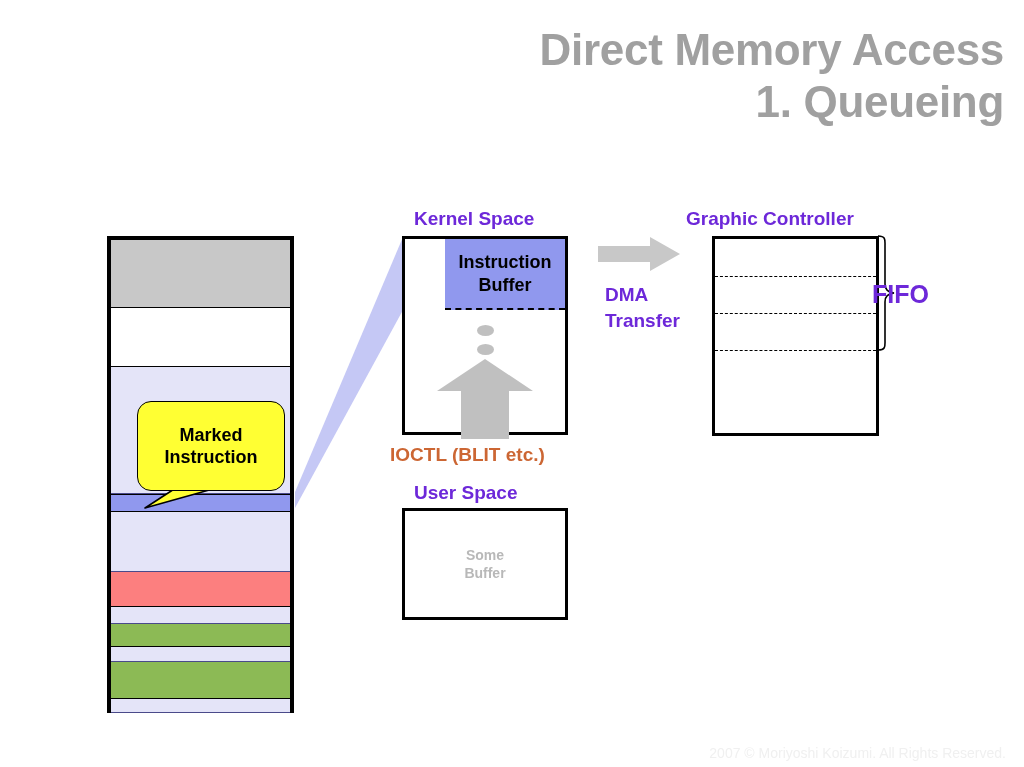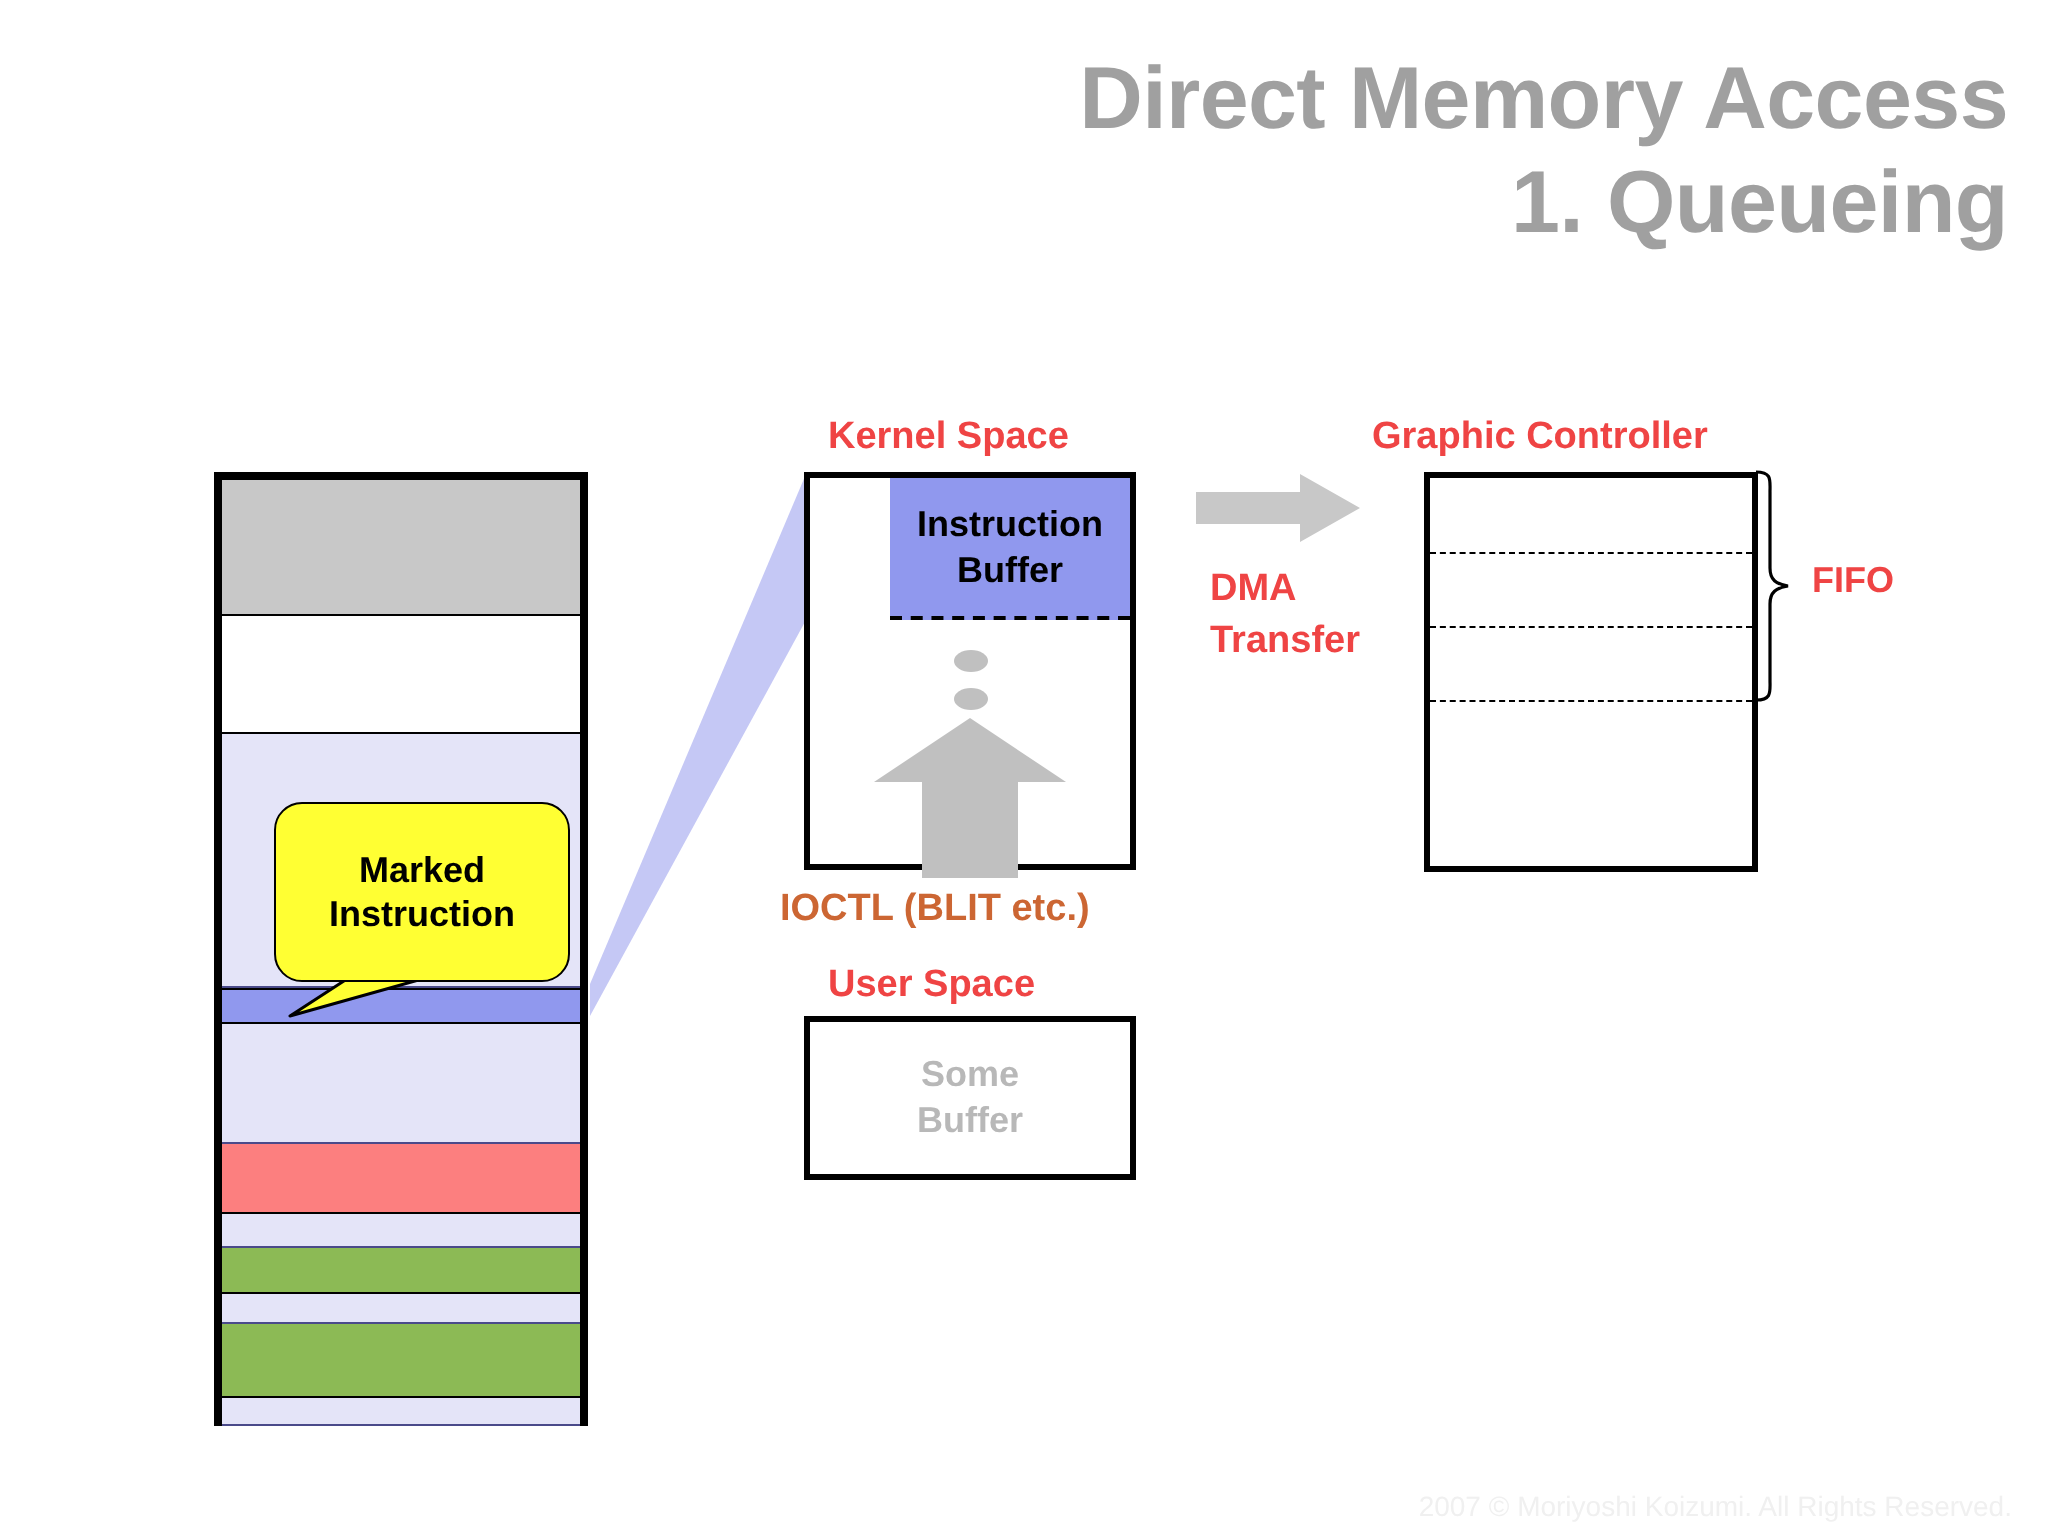--- a/index.html
+++ b/index.html
@@ -86,21 +86,21 @@
     top: 230px;
     width: 140px;
     height: 285px;
     z-index: 1;
   }
 
   
   .lbl {
     position: absolute;
     font-weight: bold;
-    color: #ef4444;
+    color: #6d28d9;
     white-space: nowrap;
   }
 
   
   #kernel-box {
     position: absolute;
     left: 402px;
     top: 236px;
     width: 166px;
     height: 199px;
@@ -187,30 +187,30 @@
     width: 82px;
     height: 36px;
   }
 
   
   #user-box {
     position: absolute;
     left: 402px;
     top: 508px;
     width: 166px;
-    height: 82px;
+    height: 112px;
     border: 3px solid #000000;
     box-sizing: border-box;
     background: #ffffff;
     display: flex;
     flex-direction: column;
     align-items: center;
     justify-content: center;
     font-weight: bold;
-    font-size: 18px;
+    font-size: 14px;
     color: #b8b8b8;
     line-height: 1.3;
   }
   .up-line { display: block; }
 
   
   #footer {
     position: absolute;
     right: 18px;
     bottom: 6px;
@@ -296,17 +296,17 @@
   <div id="gc-box">
     <div class="gc-dash" style="top:37px;"></div>
     <div class="gc-dash" style="top:74px;"></div>
     <div class="gc-dash" style="top:111px;"></div>
   </div>
 
   <svg id="fifo-brace" viewBox="0 0 26 118">
     <path d="M2,2 C10,2 9,6 9,12 L9,50 C9,56 12,58 18,59 C12,60 9,62 9,68 L9,106 C9,112 10,116 2,116" fill="none" stroke="#000000" stroke-width="1.6"></path>
   </svg>
 
-  <div class="lbl" style="left:906px; top:280px; font-size:18px;">FIFO</div>
+  <div class="lbl" style="left:872px; top:280px; font-size:25px;">FIFO</div>
 
   <div id="footer" style="color: rgb(240, 240, 240);">2007 © Moriyoshi Koizumi. All Rights Reserved.</div>
 
 </div>
 
 </body></html>

